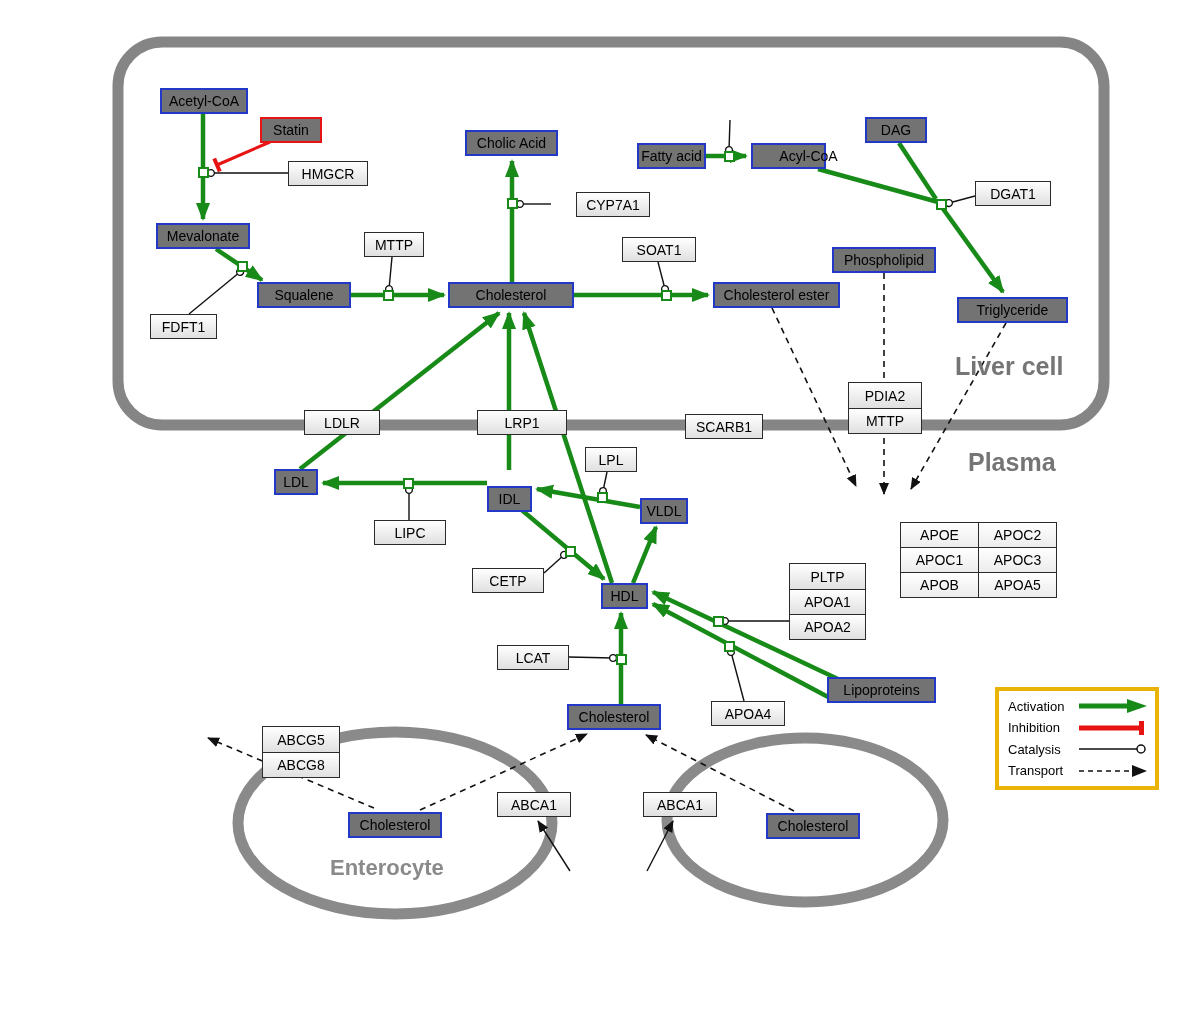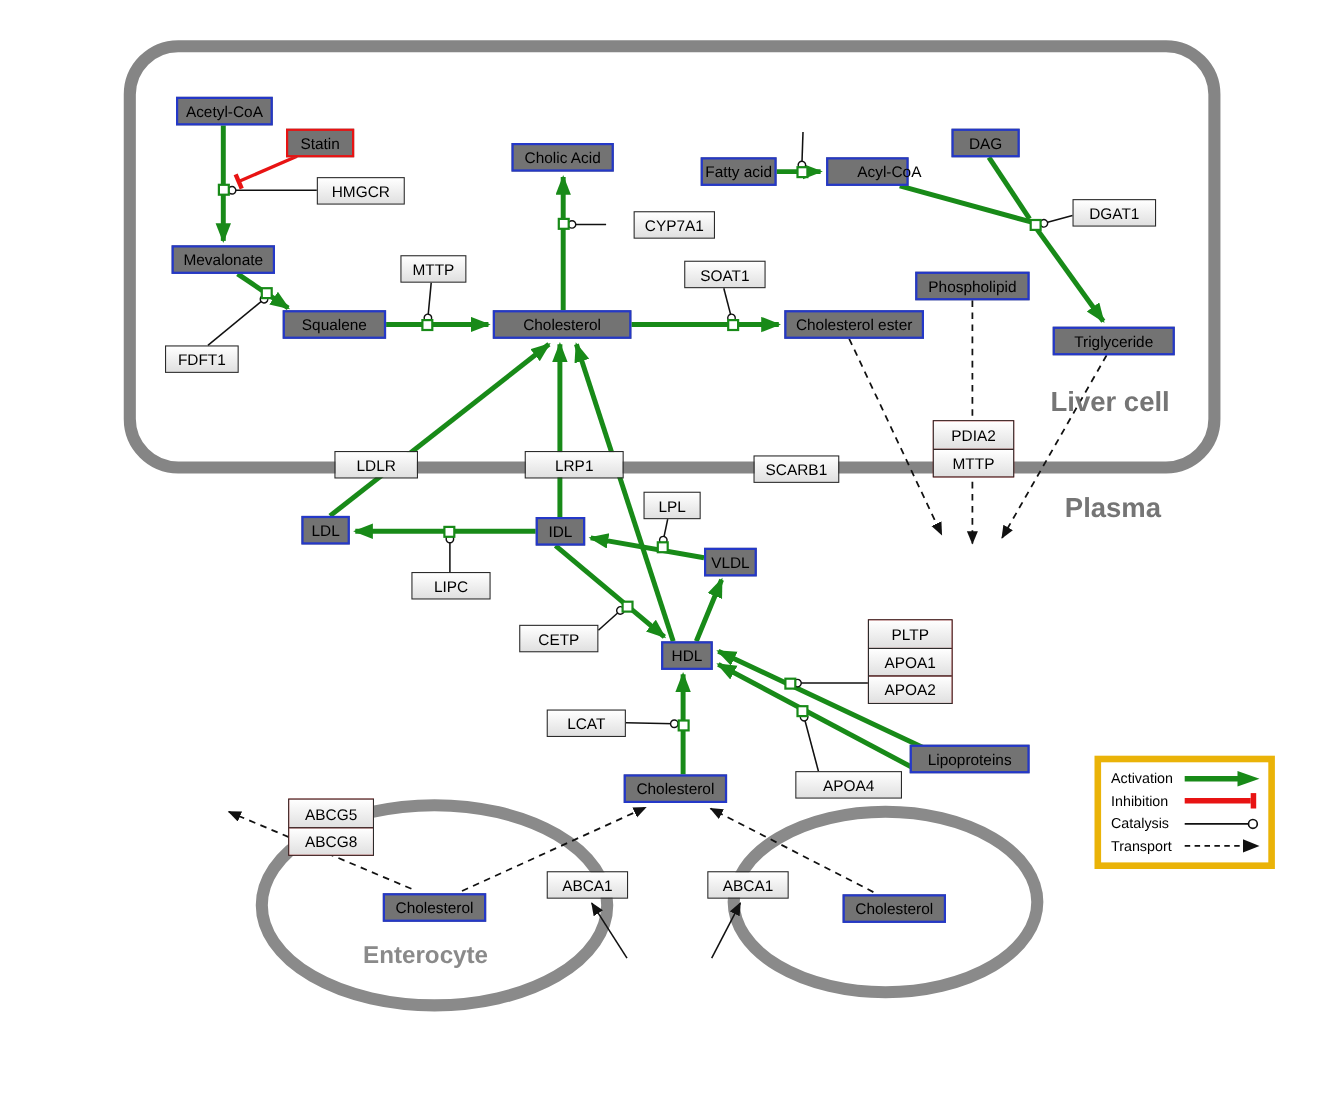--- a/index.html
+++ b/index.html
@@ -31,21 +31,21 @@
   .apo-cell { box-sizing:border-box; height:25px; border-right:1px solid #2b2b2b;
               border-bottom:1px solid #2b2b2b; display:flex; align-items:center;
               justify-content:center; font-size:14px;
               background:linear-gradient(to bottom,#ffffff 0%,#ececec 100%); }
 
   .region-label { position:absolute; font-weight:bold; color:#757575; z-index:2; }
   .lbl-large { font-size:25px; }
   .lbl-med   { font-size:22px; color:#8a8a8a; }
 
   .legend { position:absolute; left:995px; top:687px; width:164px; height:103px;
-            box-sizing:border-box; border:6px solid #eab308; background:#fff; z-index:3;
+            box-sizing:border-box; border:4px solid #eab308; background:#fff; z-index:3;
             display:flex; flex-direction:column; justify-content:space-evenly;
             padding:2px 6px 2px 9px; }
   .legend-row { display:flex; align-items:center; justify-content:space-between;
                 font-size:13px; color:#000; }
 </style>
 </head>
 <body>
 
 <div class="canvas">
 
@@ -169,36 +169,44 @@
 
   <div class="node protein" style="left:304px; top:410px; width:76px;">LDLR</div>
   <div class="node protein" style="left:477px; top:410px; width:90px;">LRP1</div>
   <div class="node protein" style="left:685px; top:414px; width:78px;">SCARB1</div>
   <div class="stack" style="left:848px; top:382px; width:74px;">
     <div class="stack-row">PDIA2</div>
     <div class="stack-row">MTTP</div>
   </div>
 
   <div class="node metabolite" style="left:274px; top:469px; width:44px;">LDL</div>
-  <div class="node metabolite" style="left:487px; top:470px; width:45px;">IDL</div>
+  <div class="node metabolite" style="left:487px; top:486px; width:45px;">IDL</div>
   <div class="node protein" style="left:374px; top:520px; width:72px;">LIPC</div>
   <div class="node protein" style="left:585px; top:447px; width:52px;">LPL</div>
   <div class="node metabolite" style="left:640px; top:498px; width:48px;">VLDL</div>
   <div class="node protein" style="left:472px; top:568px; width:72px;">CETP</div>
   <div class="node metabolite" style="left:601px; top:583px; width:47px;">HDL</div>
   <div class="node protein" style="left:497px; top:645px; width:72px;">LCAT</div>
   <div class="stack" style="left:789px; top:563px; width:77px;">
     <div class="stack-row">PLTP</div>
     <div class="stack-row">APOA1</div>
     <div class="stack-row">APOA2</div>
   </div>
-  <div class="node protein" style="left:711px; top:701px; width:97px;margin-left:12px;">APOA4</div>
+  <div class="node protein" style="left:711px; top:701px; width:74px;">APOA4</div>
   <div class="node metabolite" style="left:827px; top:677px; width:109px;">Lipoproteins</div>
   <div class="node metabolite" style="left:567px; top:704px; width:94px;">Cholesterol</div>
 
+  <div class="apo-table" style="left:900px; top:522px;">
+    <div class="apo-cell">APOE</div>
+    <div class="apo-cell">APOC2</div>
+    <div class="apo-cell">APOC1</div>
+    <div class="apo-cell">APOC3</div>
+    <div class="apo-cell">APOB</div>
+    <div class="apo-cell">APOA5</div>
+  </div>
 
   <div class="stack" style="left:262px; top:726px; width:78px;">
     <div class="stack-row">ABCG5</div>
     <div class="stack-row">ABCG8</div>
   </div>
   <div class="node metabolite" style="left:348px; top:812px; width:94px;">Cholesterol</div>
   <div class="node protein" style="left:497px; top:792px; width:74px;">ABCA1</div>
   <div class="node protein" style="left:643px; top:792px; width:74px;">ABCA1</div>
   <div class="node metabolite" style="left:766px; top:813px; width:94px;">Cholesterol</div>
 

